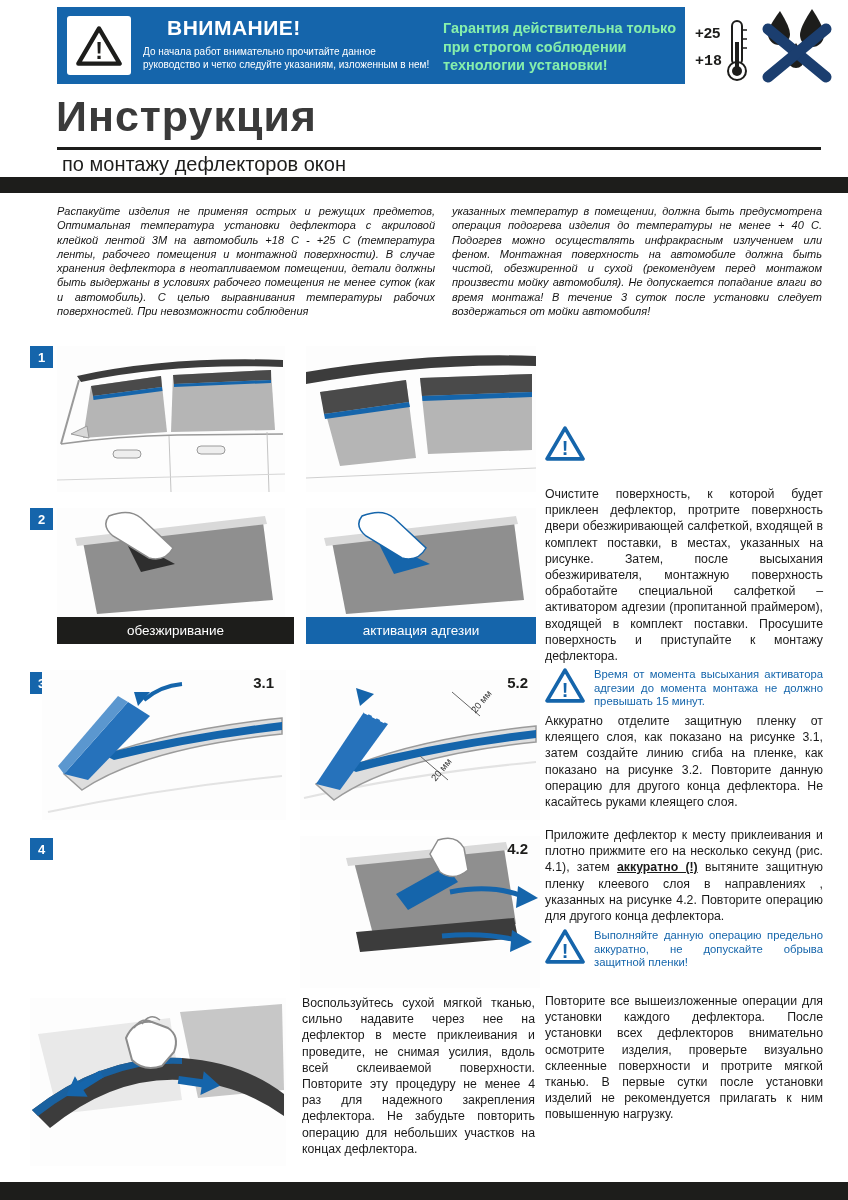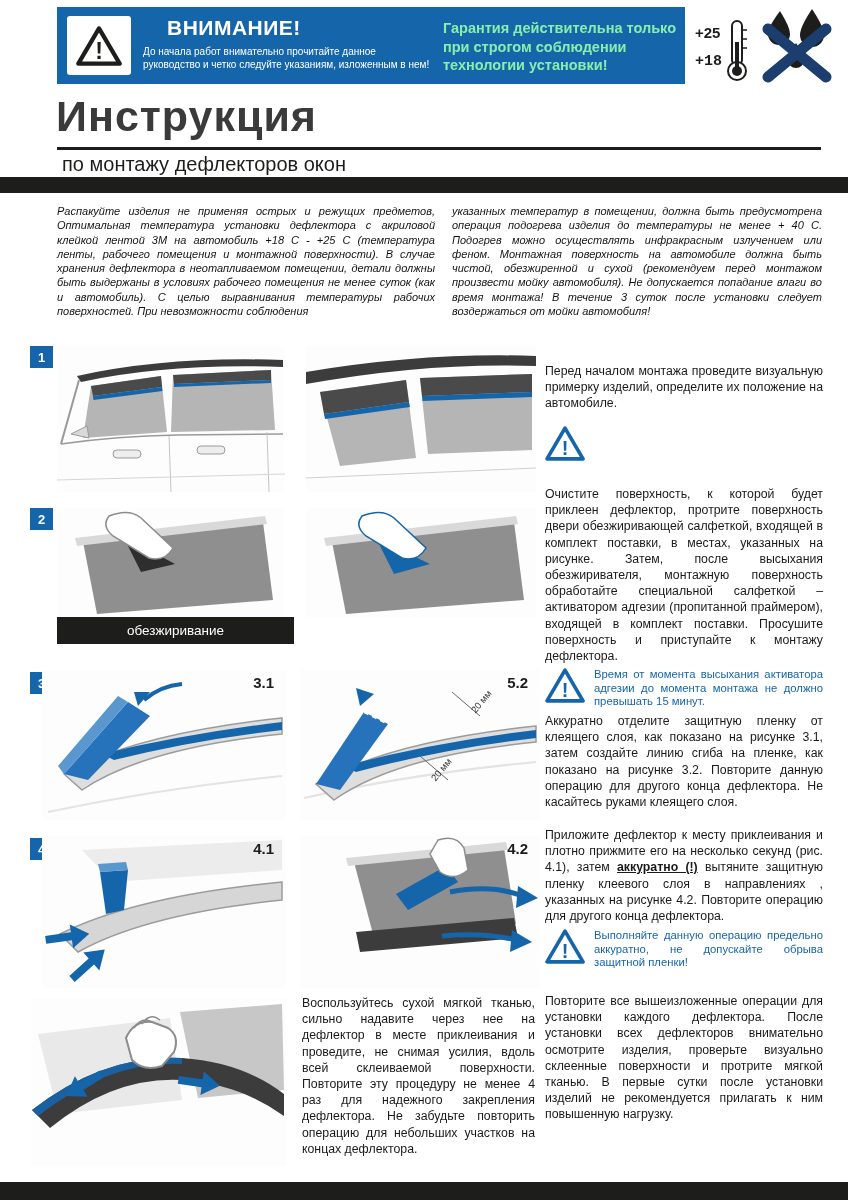--- a/index.html
+++ b/index.html
@@ -157,20 +157,21 @@
       <rect width="230" height="109" fill="#fdfdfd"></rect>
       <path d="M26 34 L208 14 L218 92 L40 106 Z" fill="#8f8f8f"></path>
       <path d="M18 30 L210 8 L212 16 L20 38 Z" fill="#d9d9d9"></path>
       <path d="M70 30 L124 56 L88 66 Z" fill="#1565ab"></path>
       <g>
         <path d="M56 8 Q76 0 88 10 L120 40 Q112 54 96 50 L60 28 Q48 18 56 8 Z" fill="#ffffff" stroke="#1565ab" stroke-width="1.5"></path>
       </g>
     </svg>
   </div>
   <div class="abs label-bar" style="left:57px;top:617px;width:237px">обезжиривание</div>
+  <div class="abs label-bar blue" style="left:306px;top:617px;width:230px">активация адгезии</div>
 
   <div class="illus" style="left:42px;top:670px;width:244px;height:150px">
     <svg viewBox="0 0 244 150">
       <rect width="244" height="150" fill="#fdfdfd"></rect>
       <path d="M6 142 Q120 118 240 106" stroke="#e3e3e3" stroke-width="2" fill="none"></path>
       <path d="M22 104 Q92 64 240 48 L240 64 Q102 78 40 120 Z" fill="#dedede" stroke="#9b9b9b" stroke-width="1.5"></path>
       <g>
         <path d="M60 84 Q142 64 240 52 L240 60 Q152 70 72 90 Z" fill="#1565ab"></path>
         <path d="M22 104 L86 32 L108 46 L46 110 Z" fill="#2672bb"></path>
         <path d="M86 32 L76 26 L16 96 L22 104 Z" fill="#5b97cf"></path>
@@ -197,36 +198,20 @@
         <line x1="152" y1="22" x2="180" y2="46"></line>
         <line x1="120" y1="86" x2="148" y2="110"></line>
       </g>
       <polygon points="56,18 74,24 60,36" fill="#1565ab"></polygon>
     </svg>
     <div class="fig-label">5.2</div>
     <div class="dim" style="left:168px;top:26px">20 мм</div>
     <div class="dim" style="left:128px;top:94px">20 мм</div>
   </div>
 
-  <div class="illus" style="left:42px;top:836px;width:244px;height:152px">
-    <svg viewBox="0 0 244 152">
-      <rect width="244" height="152" fill="#fdfdfd"></rect>
-      <path d="M40 14 L240 4 L240 34 L70 46 Z" fill="#ececec"></path>
-      <path d="M18 98 Q94 60 240 46 L240 64 Q104 78 36 116 Z" fill="#d6d6d6" stroke="#9b9b9b" stroke-width="1.5"></path>
-      <g>
-        <path d="M58 36 L86 34 L82 74 L64 78 Z" fill="#1565ab"></path>
-        <path d="M58 36 L86 34 L84 26 L56 28 Z" fill="#5b97cf"></path>
-      </g>
-      <g fill="#1565ab">
-        <polygon points="0,8 26,8 26,0 44,12 26,24 26,16 0,16" transform="translate(22,134) rotate(-42)"></polygon>
-        <polygon points="0,8 26,8 26,0 44,12 26,24 26,16 0,16" transform="translate(2,92) rotate(-8)"></polygon>
-      </g>
-    </svg>
-    <div class="fig-label">4.1</div>
-  </div>
 
   <div class="illus" style="left:300px;top:836px;width:240px;height:152px">
     <svg viewBox="0 0 240 152">
       <rect width="240" height="152" fill="#fdfdfd"></rect>
       <path d="M54 26 L204 12 L216 88 L74 102 Z" fill="#8f8f8f"></path>
       <path d="M46 22 L206 6 L208 14 L48 30 Z" fill="#d9d9d9"></path>
       <path d="M56 96 L214 82 L218 102 L60 116 Z" fill="#3c3c3c"></path>
       <path d="M96 58 L146 30 L158 46 L108 74 Z" fill="#1565ab"></path>
       <g>
         <path d="M138 4 Q156 -2 164 12 L168 34 Q154 46 140 36 L130 18 Z" fill="#ffffff" stroke="#8c8c8c" stroke-width="1.5"></path>
@@ -252,21 +237,20 @@
         <path d="M96 40 Q104 22 122 24 L138 30 Q150 38 144 54 L132 68 Q114 74 102 62 Z" fill="#ffffff" stroke="#8c8c8c" stroke-width="2"></path>
         <path d="M104 30 Q112 18 122 24 M112 26 Q120 14 130 22" stroke="#8c8c8c" fill="none" stroke-width="1.5"></path>
       </g>
       <g fill="#1565ab">
         <polygon points="0,8 24,8 24,0 42,12 24,24 24,16 0,16" transform="translate(150,70) rotate(8)"></polygon>
         <polygon points="0,8 24,8 24,0 42,12 24,24 24,16 0,16" transform="translate(78,86) rotate(148)"></polygon>
       </g>
     </svg>
   </div>
 
-  <div class="abs body-text col-r" style="top:363px">Перед началом монтажа проведите визуальную примерку изделий, определите их положение на автомобиле.</div>
 
   <div class="abs note" style="top:426px">
     <svg width="40" height="35" viewBox="0 0 60 52">
       <path d="M30 3 L57 49 H3 Z" fill="#ffffff" stroke="#1565ab" stroke-width="5.5" stroke-linejoin="round"></path>
       <text x="30" y="43" text-anchor="middle" font-size="30" font-weight="bold" fill="#1565ab">!</text>
     </svg>
   </div>
 
   <div class="abs body-text col-r" style="top:486px">Очистите поверхность, к которой будет приклеен дефлектор, протрите поверхность двери обезжиривающей салфеткой, входящей в комплект поставки, в местах, указанных на рисунке. Затем, после высыхания обезжиривателя,  монтажную поверхность обработайте специальной салфеткой – активатором адгезии (пропитанной праймером), входящей в комплект поставки. Просушите поверхность и приступайте к монтажу дефлектора.</div>
 

